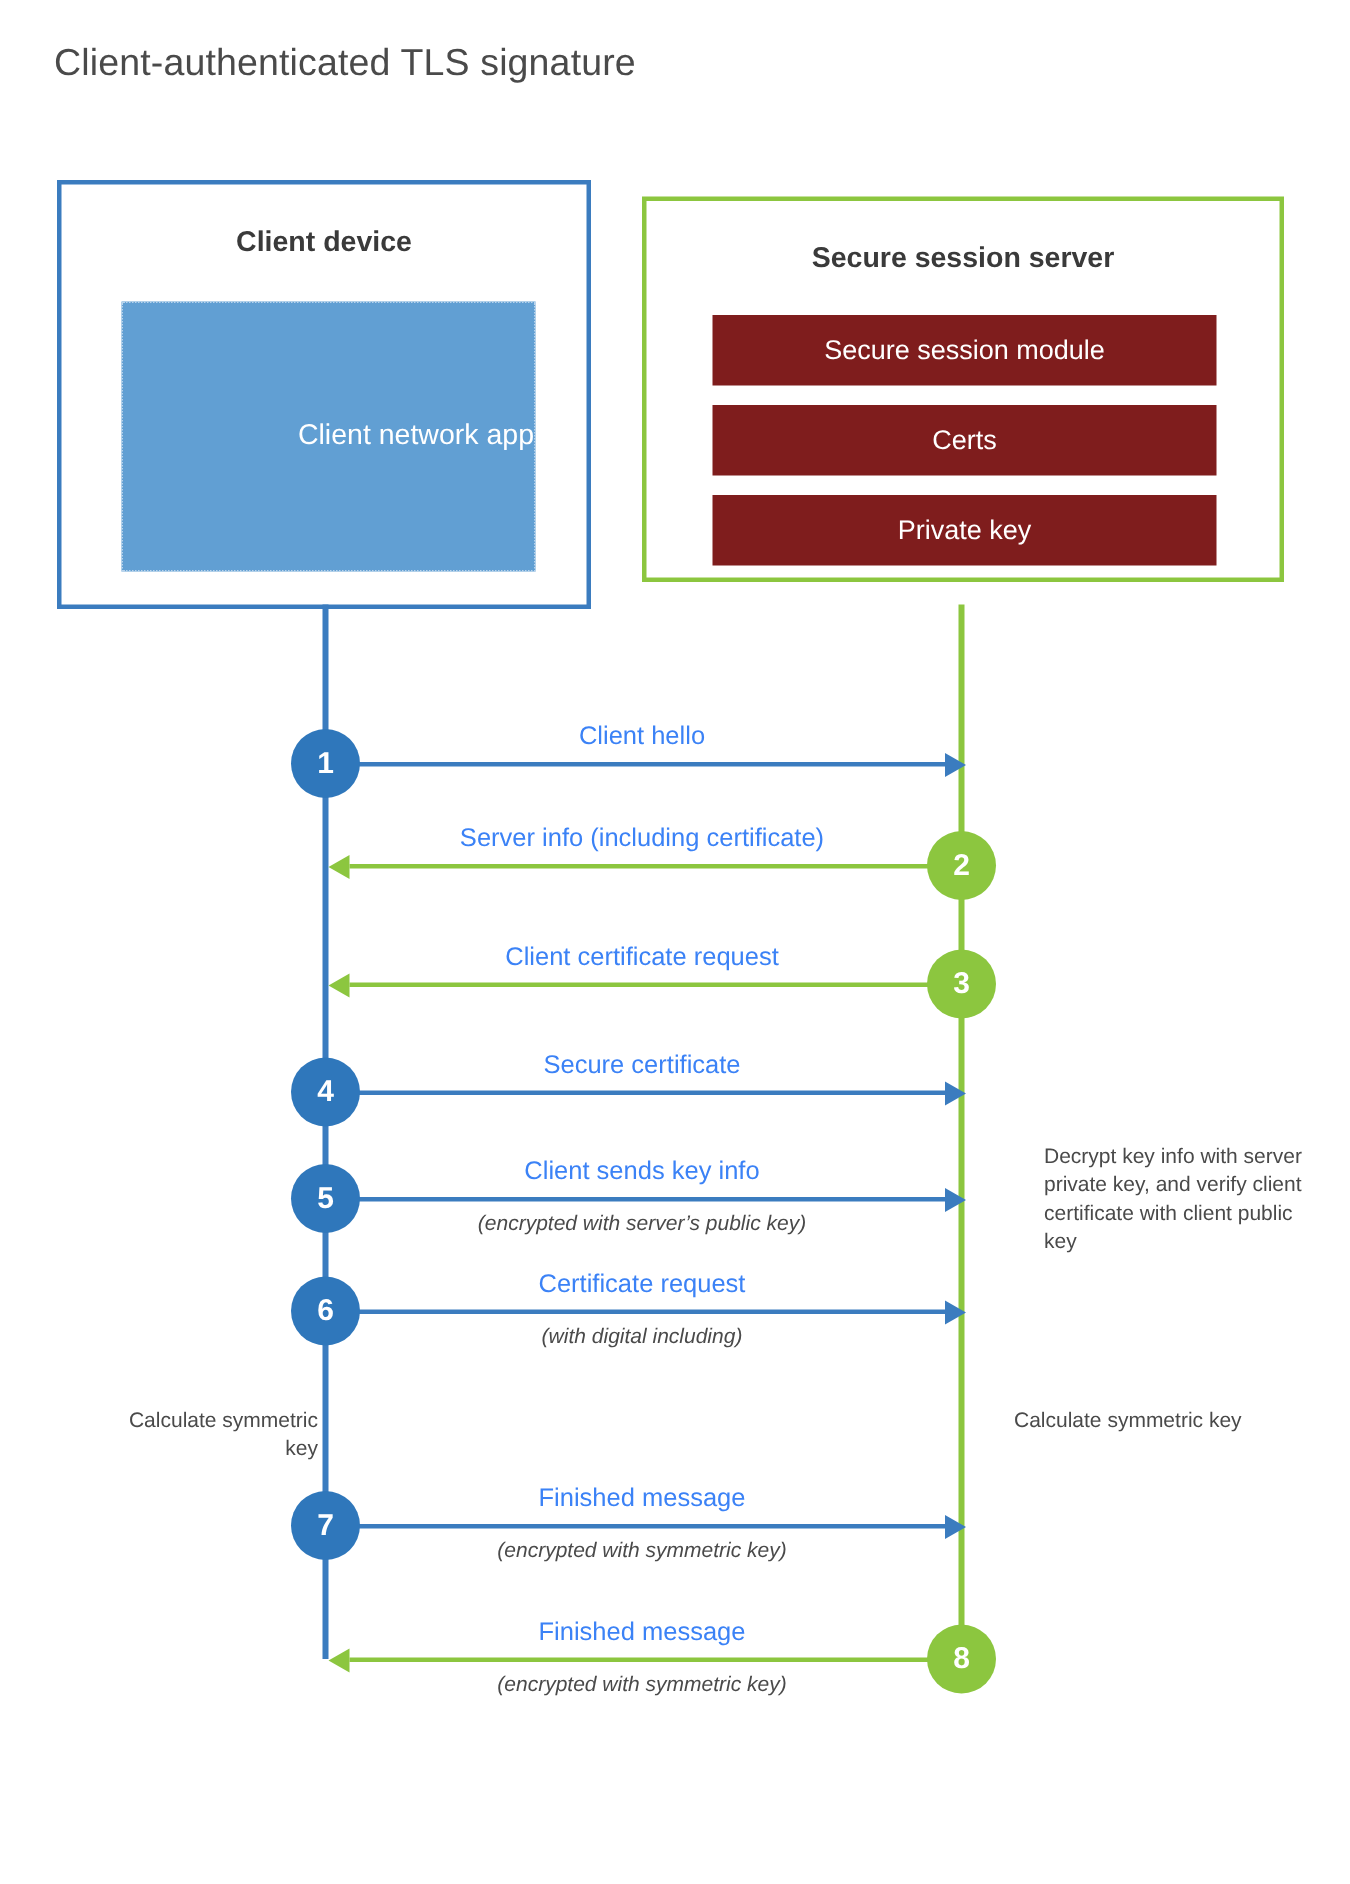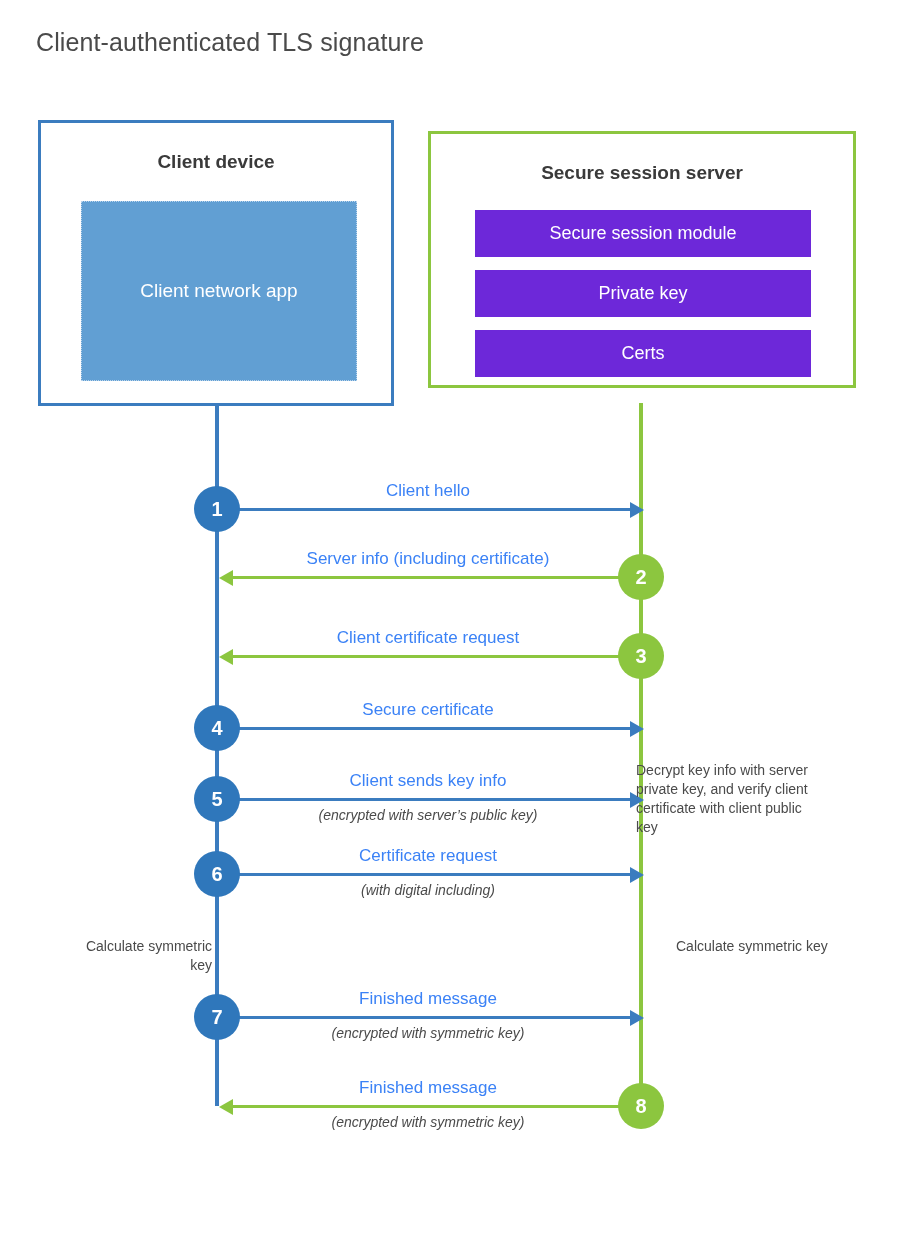--- a/index.html
+++ b/index.html
@@ -54,39 +54,39 @@
 
   
   #client-app {
     position: absolute;
     left: 40px; top: 78px;
     width: 276px; height: 180px;
     background: #619fd3;
     border: 1px dotted #b9d4ec;
     display: flex;
     align-items: center;
-    justify-content: center;
+    justify-content: flex-end;
   }
   #client-app .app-label {
     color: #ffffff;
     font-size: 19px;
     line-height: 1.35;
     text-align: center;
     font-weight: 400;
   }
 
   
   #server-bars {
     position: absolute;
     left: 44px; top: 76px;
     width: 336px;
   }
   .server-bar {
     height: 47px;
-    background: #6d28d9;
+    background: #7f1d1d;
     margin-bottom: 13px;
     display: flex;
     align-items: center;
     justify-content: center;
     color: #ffffff;
     font-size: 18px;
     font-weight: 400;
   }
   .server-bar:last-child { margin-bottom: 0; }
 
@@ -165,21 +165,21 @@
   .step-circle.green { background: #8cc63f; left: 618px; }
 
   
   .side-note {
     position: absolute;
     font-size: 14px;
     line-height: 1.35;
     color: #4a4a4a;
   }
   #note-decrypt {
-    left: 636px; top: 761px; width: 175px;
+    left: 696px; top: 761px; width: 175px;
     text-align: left;
   }
   #note-calc-client {
     left: 62px; top: 937px; width: 150px;
     text-align: right;
   }
   #note-calc-server {
     left: 676px; top: 937px; width: 160px;
     text-align: left;
   }
@@ -195,22 +195,22 @@
     <div class="actor-title">Client device</div>
     <div id="client-app">
       <div class="app-label">Client network app</div>
     </div>
   </div>
 
   <div class="actor-box" id="server-box">
     <div class="actor-title">Secure session server</div>
     <div id="server-bars">
       <div class="server-bar">Secure session module</div>
+      <div class="server-bar">Certs</div>
       <div class="server-bar">Private key</div>
-      <div class="server-bar">Certs</div>
     </div>
   </div>
 
   <div class="lifeline" id="client-lifeline"></div>
   <div class="lifeline" id="server-lifeline"></div>
 
   <div class="msg" style="top:509px;">
     <div class="msg-line blue" style="left:217px; width:414px;"></div>
     <div class="arrowhead right blue" style="left:630px;"></div>
     <div class="msg-label">Client hello</div>

